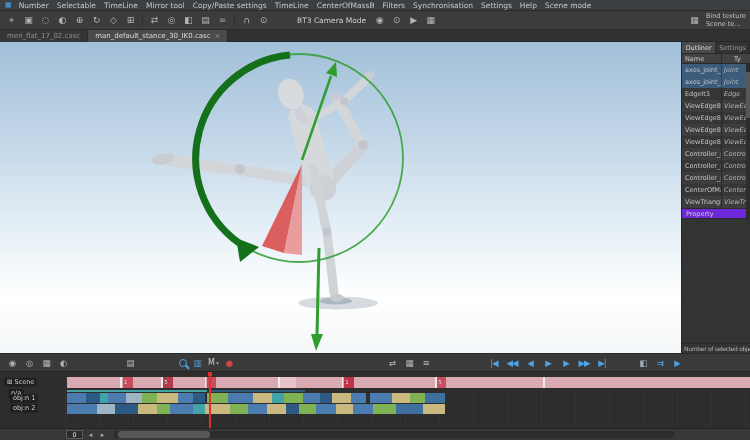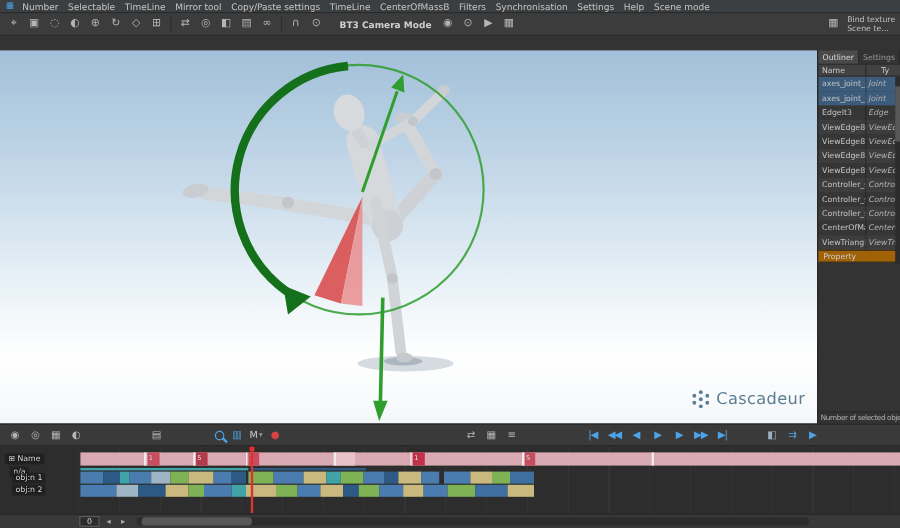--- a/index.html
+++ b/index.html
@@ -16,21 +16,21 @@
   .menu-item { font-size:7.5px; color:#c6c6c6; line-height:11px; white-space:nowrap; cursor:default; }
 
   
   #toolbar { position:absolute; left:0; top:11px; width:750px; height:19px;
     background:#3c3c3c; border-bottom:1px solid #292929; display:flex; align-items:center;
     padding:0 4px; }
   .tb-group { display:flex; gap:2px; align-items:center; }
   .tb-icon { display:inline-block; width:15px; height:14px; line-height:14px; text-align:center;
     font-size:9px; color:#b5b5b5; border-radius:2px; }
   .tb-sep { width:1px; height:12px; background:#2d2d2d; margin:0 4px; }
-  .tb-label { font-size:7.5px; color:#cfcfcf; white-space:nowrap; margin:0 6px 0 12px;font-weight:bold; }
+  .tb-label { font-size:7.5px; color:#cfcfcf; white-space:nowrap; margin:0 6px 0 26px; }
   .tb-right { margin-left:auto; display:flex; align-items:center; gap:4px; }
   .bind-col { display:flex; flex-direction:column; justify-content:center; }
   .bind-btn { font-size:6.5px; line-height:8px; color:#c0c0c0; white-space:nowrap; cursor:default; }
 
   
   #tabbar { position:absolute; left:0; top:30px; width:750px; height:12px; background:#313131;
     display:flex; border-bottom:1px solid #262626; }
   .tab { height:12px; display:flex; align-items:center; padding:0 7px; font-size:7px;
     color:#8f8f8f; background:#363636; border-right:1px solid #2a2a2a; white-space:nowrap; }
   .tab.active { background:#4a4a4a; color:#dddddd; }
@@ -56,21 +56,21 @@
   .rp-header span:first-child { width:40px; border-right:1px solid #2a2a2a; }
   .rp-header span:last-child { flex:1;text-align:center; }
   .rp-rows { }
   .orow { display:flex; height:12px; background:#363636; }
   .orow.odd { background:#3d3d3d; }
   .orow.sel { background:#3d5b7a; }
   .oc1 { width:40px; font-size:6.5px; line-height:12px; color:#c5c5c5; padding-left:3px;
     overflow:hidden; white-space:nowrap; border-right:1px solid rgba(0,0,0,.25); }
   .oc2 { flex:1; font-size:6.5px; line-height:12px; color:#b5b5b5; padding-left:2px;
     overflow:hidden; white-space:nowrap;font-style:italic; }
-  .rp-prop { height:11px; background:#a16207; border-top:1px solid #2a2a2a; border-bottom:1px solid #2a2a2a;
+  .rp-prop { height:11px; background:#6d28d9; border-top:1px solid #2a2a2a; border-bottom:1px solid #2a2a2a;
     font-size:6.5px; line-height:11px; color:#cccccc; padding-left:4px; }
   .rp-status { position:absolute; left:0; bottom:0; width:69px; height:10px; font-size:6px;
     letter-spacing:-0.3px; line-height:10px; color:#b5b5b5; padding:0 2px; white-space:nowrap;
     overflow:hidden; background:#333; border-top:1px solid #2a2a2a; }
   .rp-scroll { position:absolute; right:0; top:22px; width:4px; height:156px; background:#2c2c2c; }
   .rp-scroll .thumb { position:absolute; top:8px; left:0; width:4px; height:46px; background:#575757; }
 
   
   #tltoolbar { position:absolute; left:0; top:353px; width:750px; height:19px; background:#3a3a3a;
     border-top:1px solid #2a2a2a; border-bottom:1px solid #242424; display:flex; align-items:center;
@@ -170,20 +170,29 @@
       <div class="tb-group">
           <span class="tb-icon">▦</span>
         </div>
       <div class="bind-col">
         <span class="bind-btn">Bind texture</span>
         <span class="bind-btn">Scene te...</span>
       </div>
     </div>
   </div>
 
+  <div id="tabbar">
+      <div class="tab">
+        <span class="tab-label">men_flat_17_02.casc</span>
+      </div>
+      <div class="tab active">
+        <span class="tab-label">man_default_stance_30_IK0.casc</span>
+        <span class="tab-close">×</span>
+      </div>
+    </div>
 
   <div id="main">
 
     <div id="viewport">
       <svg id="vpsvg" width="681" height="311" viewBox="0 0 681 311">
 
         <g>
           <ellipse cx="338" cy="261" rx="40" ry="6.5" style="fill:rgba(110,130,150,.28)"></ellipse>
           <ellipse cx="336" cy="259" rx="16" ry="3.5" style="fill:rgba(95,115,135,.35)"></ellipse>
         </g>
@@ -221,34 +230,20 @@
 
         <g>
           <line x1="302" y1="118" x2="331" y2="34" style="stroke:var(--gizmo);stroke-width:2.5"></line>
           <polygon points="336,20 337,35 326,31" style="fill:var(--gizmo)"></polygon>
         </g>
         <g>
           <line x1="319" y1="206" x2="317" y2="293" style="stroke:var(--gizmo);stroke-width:3"></line>
           <polygon points="316,309 311,292 323,292" style="fill:var(--gizmo)"></polygon>
         </g>
       </svg>
-      <div id="vplogo">
-        <svg width="16" height="16" viewBox="0 0 16 16">
-          <g style="fill:var(--logo)">
-            <circle cx="8" cy="1.8" r="1.6"></circle>
-              <circle cx="13.4" cy="4.8" r="1.6"></circle>
-            <circle cx="13.4" cy="10.6" r="1.6"></circle>
-              <circle cx="8" cy="13.6" r="1.6"></circle>
-            <circle cx="2.6" cy="10.6" r="1.6"></circle>
-              <circle cx="2.6" cy="4.8" r="1.6"></circle>
-            <circle cx="8" cy="7.7" r="1.6"></circle>
-          </g>
-        </svg>
-        <span>Cascadeur</span>
-      </div>
     </div>
 
     <div id="rightpanel">
       <div class="rp-tabs">
         <span class="rp-tab active">Outliner</span>
         <span class="rp-tab">Settings</span>
       </div>
       <div class="rp-header">
         <span>Name</span>
         <span>Ty</span>
@@ -417,21 +412,21 @@
           <div class="seg" style="left: 34.1%; width: 2.6%; background: rgb(127, 178, 84);"></div>
           <div class="seg" style="left: 36.7%; width: 2.8%; background: rgb(74, 124, 176);"></div>
           <div class="seg" style="left: 39.5%; width: 2.6%; background: rgb(202, 185, 126);"></div>
           <div class="seg" style="left: 42.1%; width: 2.8%; background: rgb(74, 124, 176);"></div>
           <div class="seg" style="left: 44.9%; width: 3.4%; background: rgb(127, 178, 84);"></div>
           <div class="seg" style="left: 48.3%; width: 4%; background: rgb(63, 111, 158);"></div>
           <div class="seg" style="left: 52.3%; width: 3.2%; background: rgb(202, 185, 126);"></div>
         </div>
       </div>
     <div>
-        <span class="tl-track" style="top: 6px; left: 4px;">⊞ Name</span>
+        <span class="tl-track" style="top: 6px; left: 4px;">⊞ Scene</span>
         <span class="tl-track" style="top: 17px; left: 8px;">n/a</span>
         <span class="tl-track" style="top: 22px; left: 10px;">obj:n 1</span>
         <span class="tl-track" style="top: 32px; left: 10px;">obj:n 2</span>
       </div>
     <div>
         <span class="tl-num" style="left: 123.91px;">1</span>
         <span class="tl-num" style="left: 164.325px;">5</span>
         <span class="tl-num" style="left: 208.165px;">1</span>
         <span class="tl-num" style="left: 345.165px;">1</span>
         <span class="tl-num" style="left: 438.325px;">5</span>

